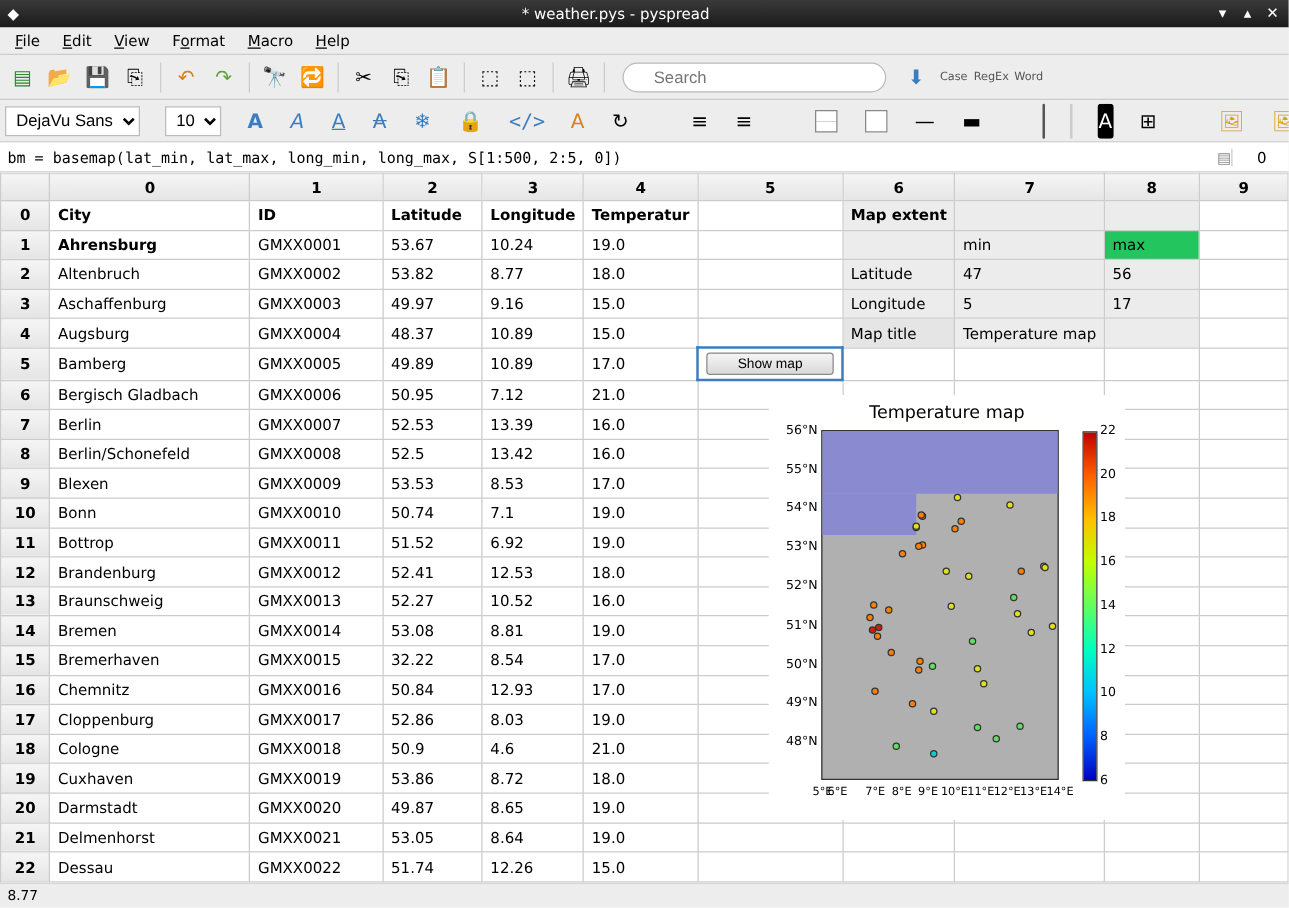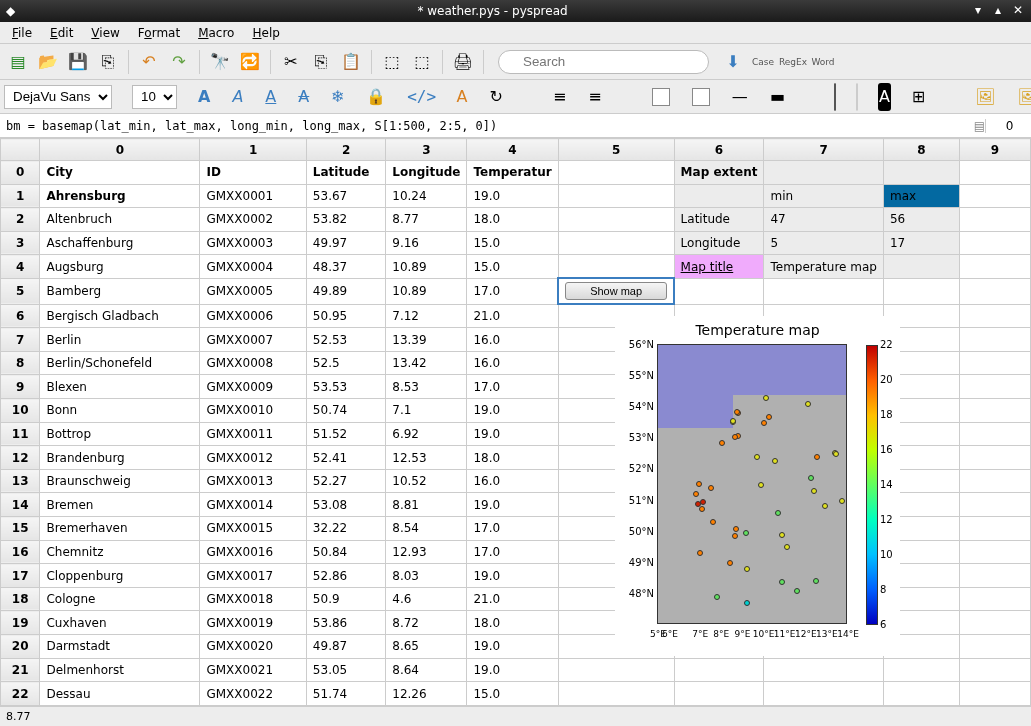--- a/index.html
+++ b/index.html
@@ -169,21 +169,21 @@
         <tr>
           <th class="rowh">1</th>
           <td class="col0 bold1">Ahrensburg</td>
           <td class="col1">GMXX0001</td>
           <td class="col2">53.67</td>
           <td class="col3">10.24</td>
           <td class="col4">19.0</td>
           <td class="col5"></td>
           <td class="col6" style="background: rgb(236, 236, 236);"></td>
           <td class="col7" style="background: rgb(236, 236, 236);">min</td>
-          <td class="col8" style="background: #0369a1;">max</td>
+          <td class="col8" style="background: #22c55e;">max</td>
           <td class="col9"></td>
         </tr>
         <tr>
           <th class="rowh">2</th>
           <td class="col0">Altenbruch</td>
           <td class="col1">GMXX0002</td>
           <td class="col2">53.82</td>
           <td class="col3">8.77</td>
           <td class="col4">18.0</td>
           <td class="col5"></td>
@@ -206,21 +206,21 @@
           <td class="col9"></td>
         </tr>
         <tr>
           <th class="rowh">4</th>
           <td class="col0">Augsburg</td>
           <td class="col1">GMXX0004</td>
           <td class="col2">48.37</td>
           <td class="col3">10.89</td>
           <td class="col4">15.0</td>
           <td class="col5"></td>
-          <td class="col6" style="background: #f0abfc; text-decoration: underline;">Map title</td>
+          <td class="col6" style="background: #e5e5e5;">Map title</td>
           <td class="col7" style="background: rgb(236, 236, 236);">Temperature map</td>
           <td class="col8" style="background: rgb(236, 236, 236);"></td>
           <td class="col9"></td>
         </tr>
         <tr>
           <th class="rowh">5</th>
           <td class="col0">Bamberg</td>
           <td class="col1">GMXX0005</td>
           <td class="col2">49.89</td>
           <td class="col3">10.89</td>

